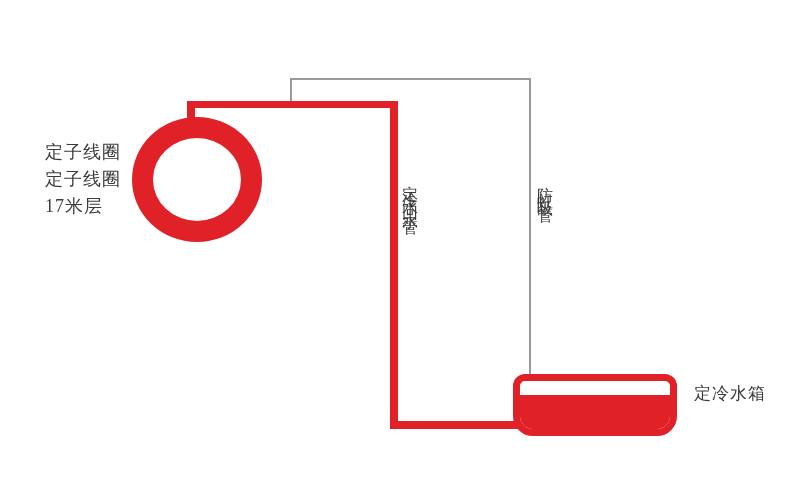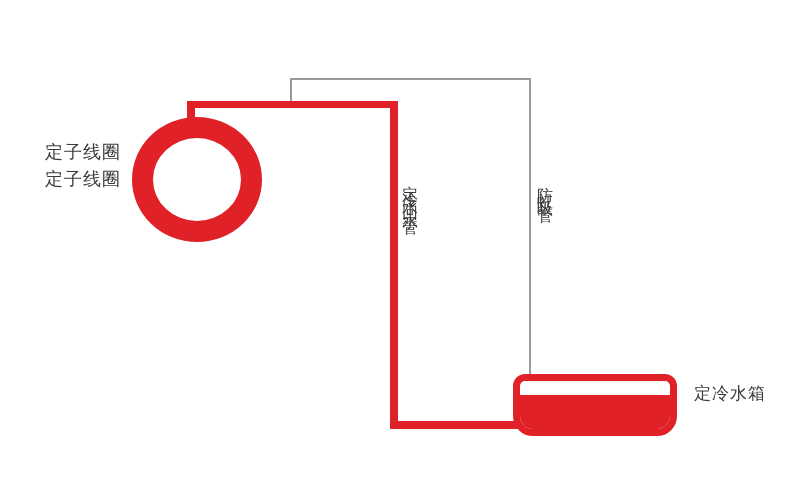--- a/index.html
+++ b/index.html
@@ -127,20 +127,21 @@
 
   <div class="ring"></div>
 
   <div class="tank">
     <div class="tank-fill"></div>
   </div>
 
   <div class="label label-ring">
     <div>定子线圈</div>
     <div>定子线圈</div>
+    <div>17米层</div>
   </div>
 
   <div class="label label-vertical label-return-pipe">定冷水回水管</div>
 
   <div class="label label-vertical label-anti-siphon">防虹吸管</div>
 
   <div class="label label-tank">
     <div>定冷水箱</div>
   </div>
 

